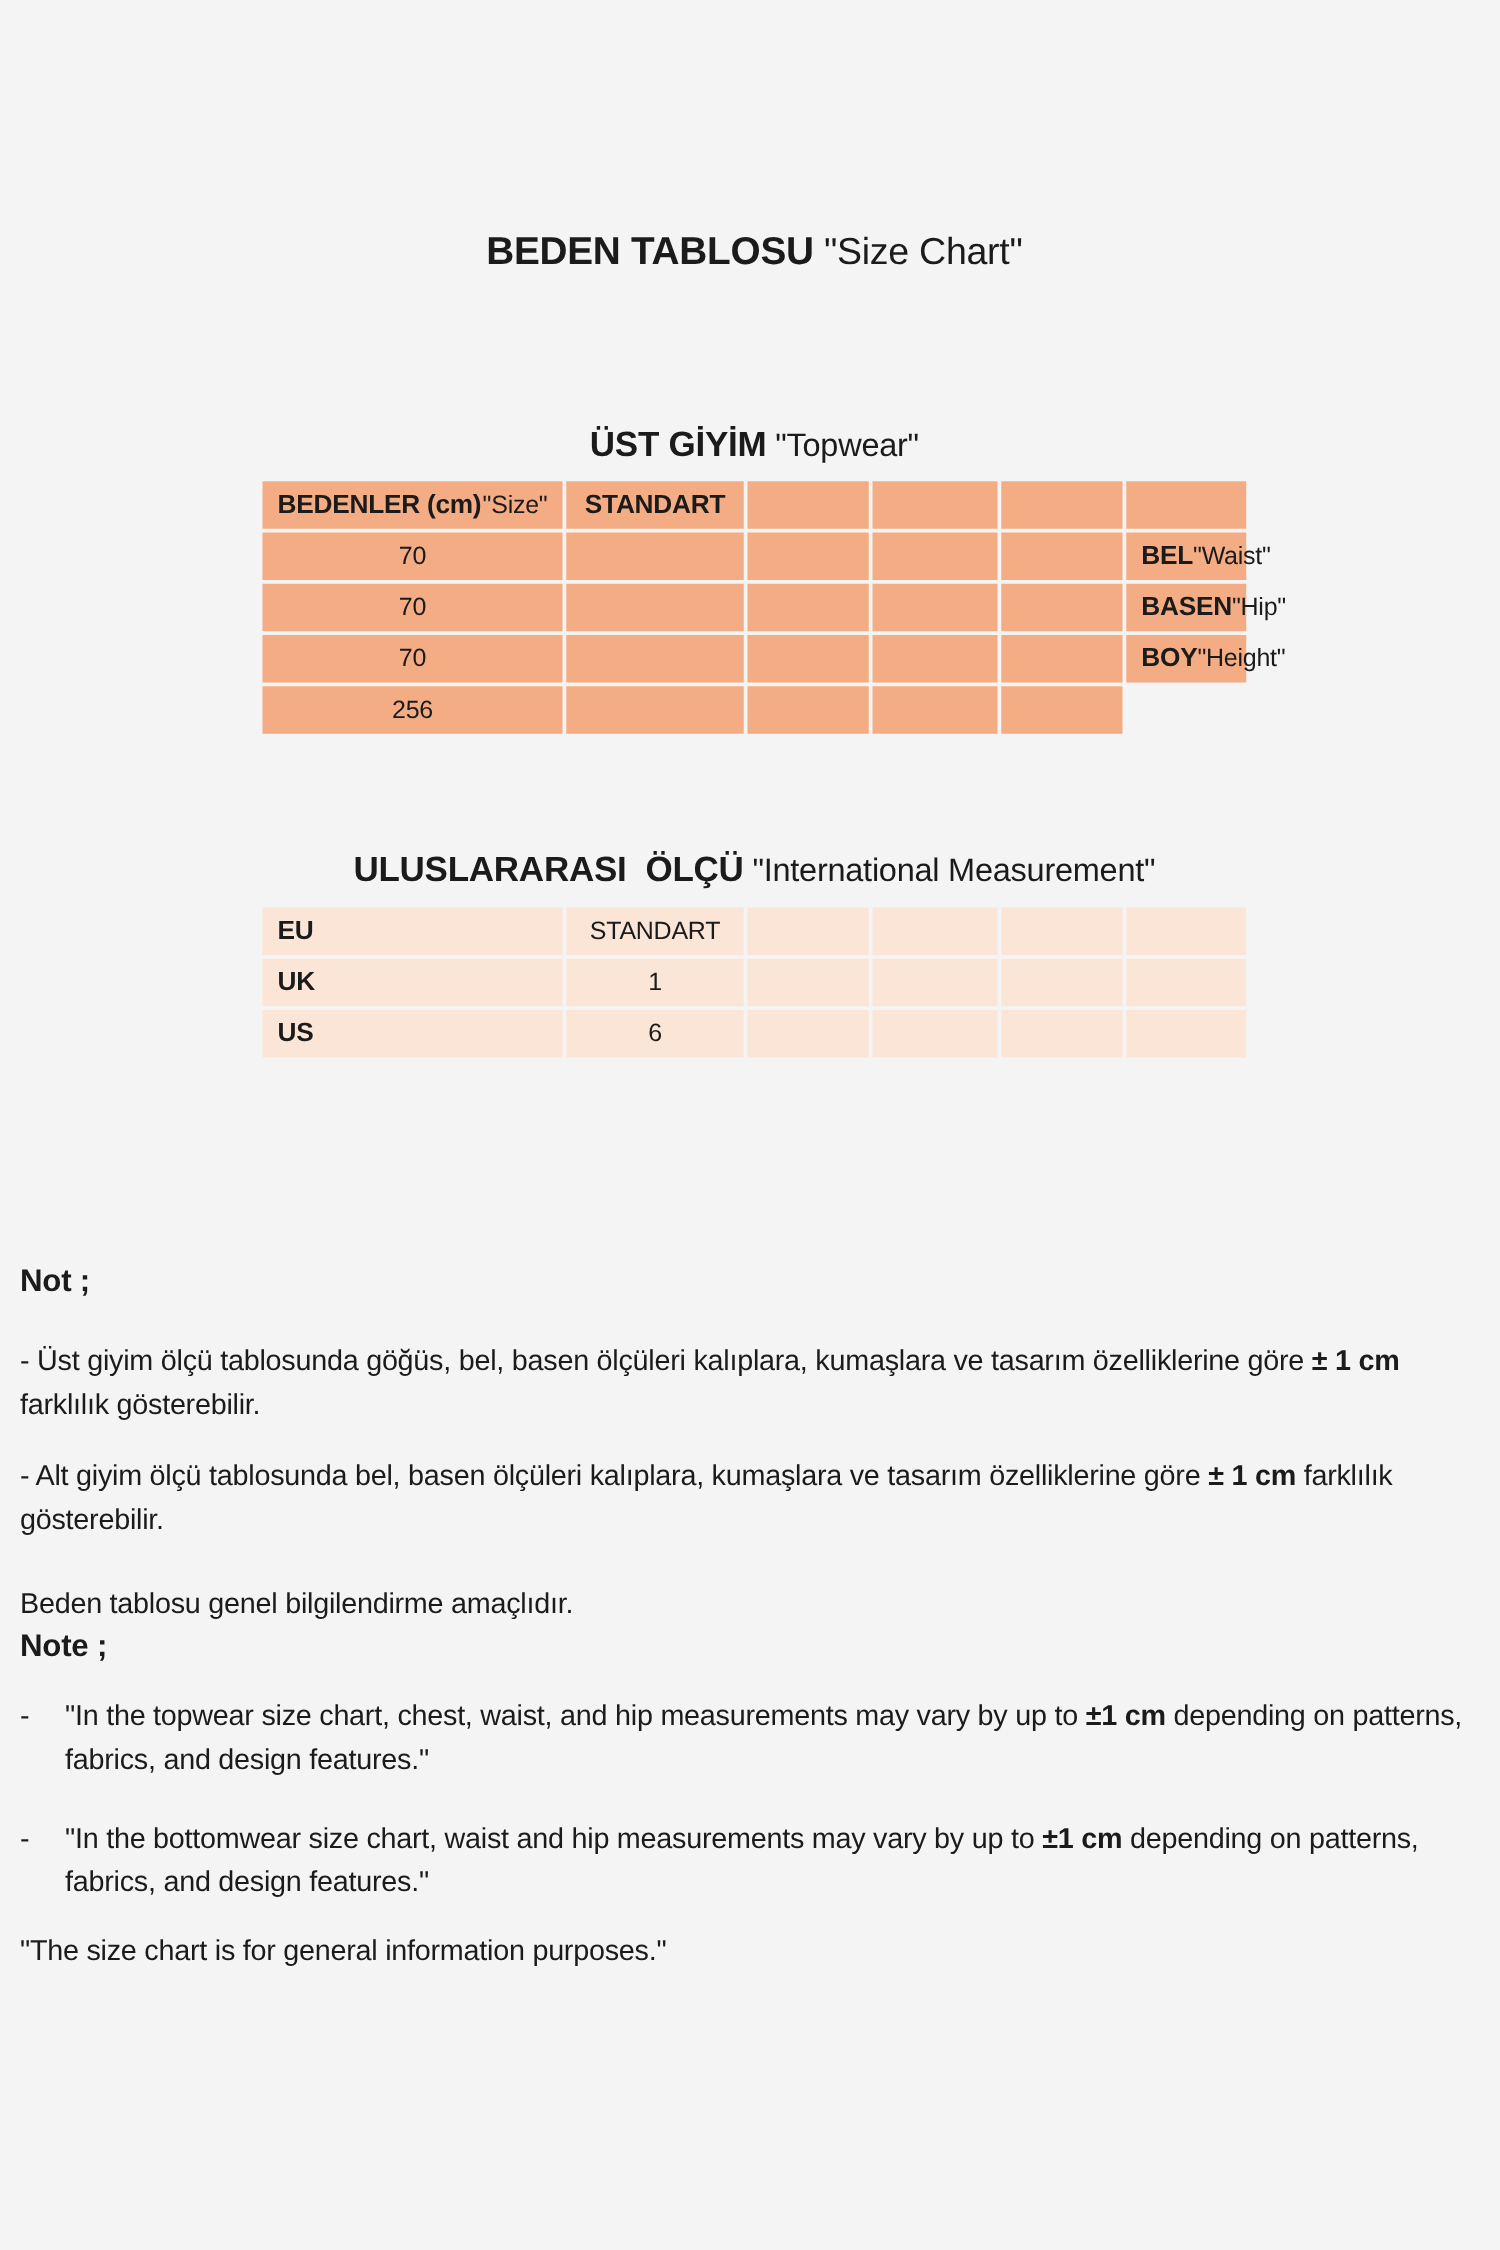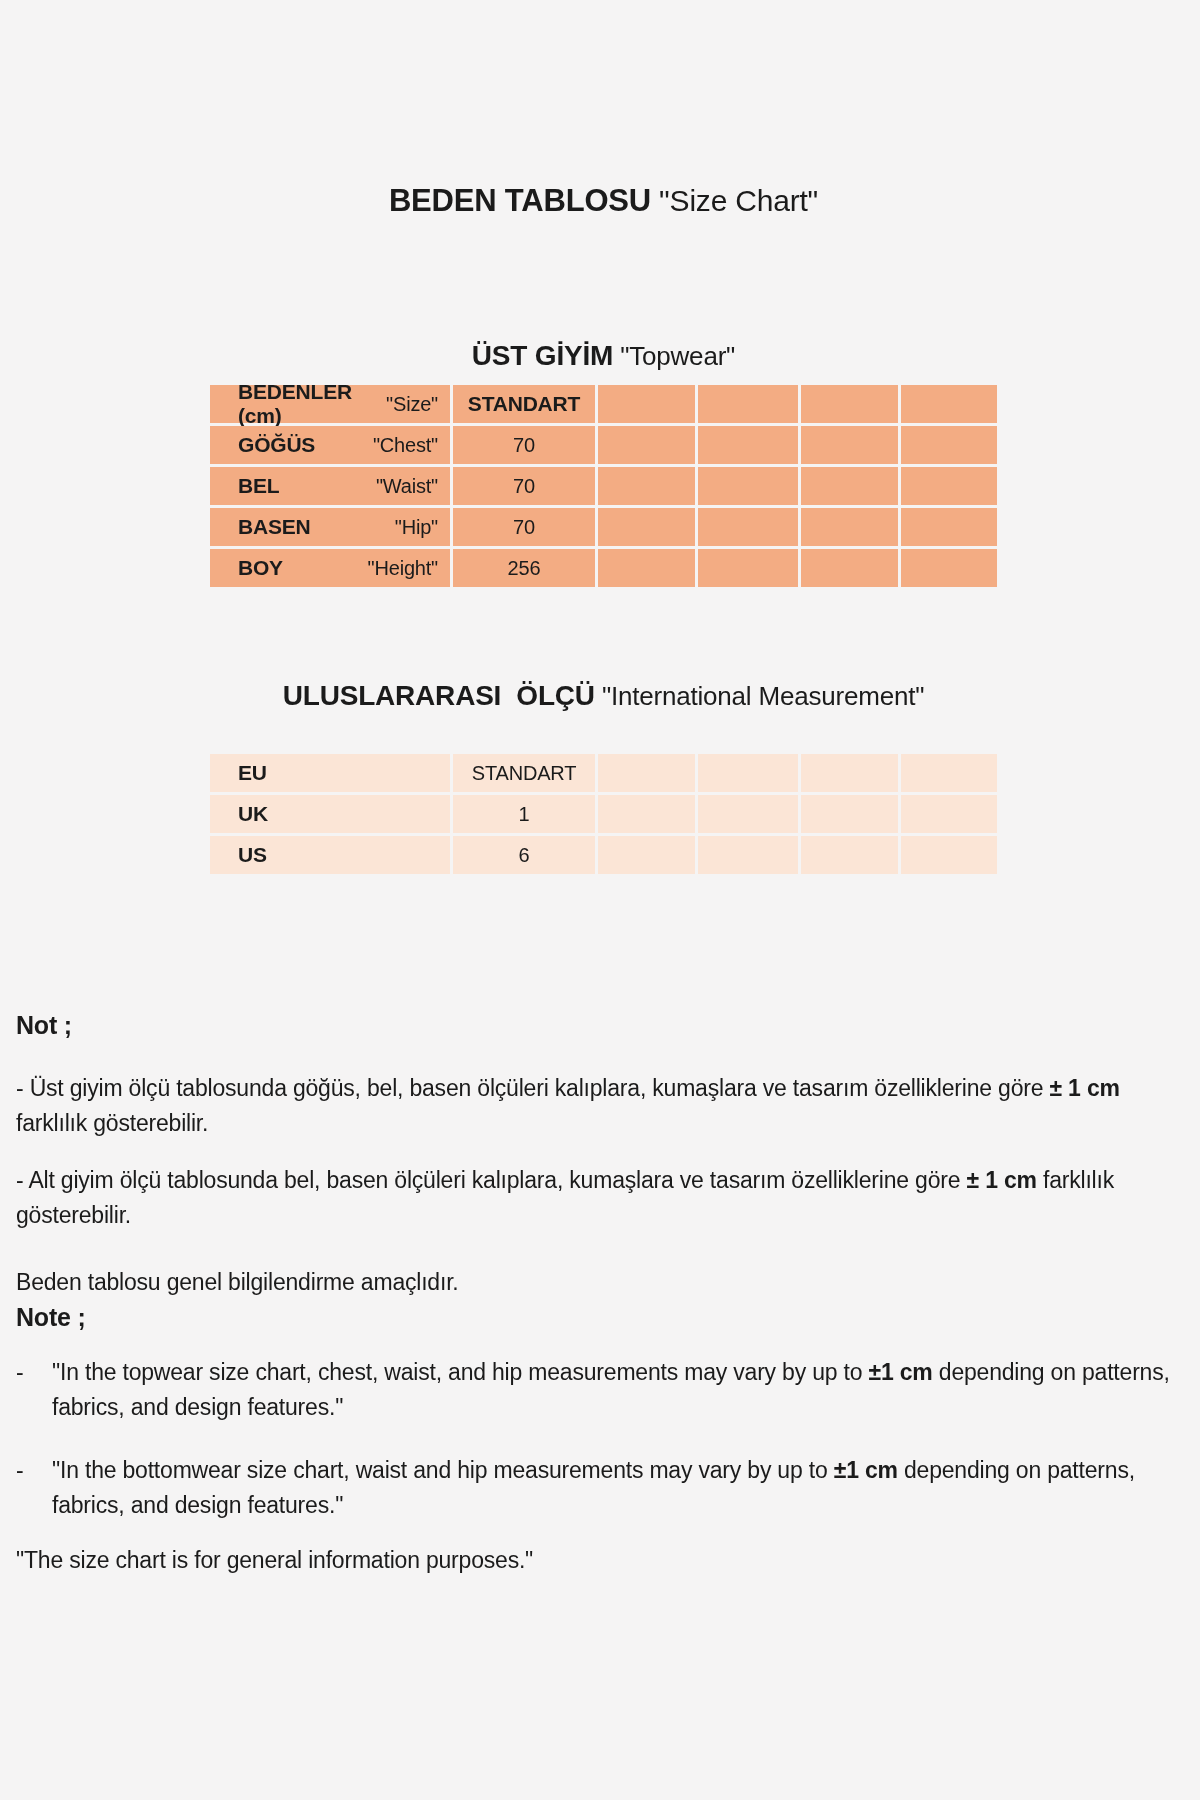--- a/index.html
+++ b/index.html
@@ -27,25 +27,25 @@
   
   .size-table {
     left:210px; width:787px;
     display:grid;
     grid-template-columns:240px 142px 97px 100px 97px 96px;
     grid-auto-rows:38px;
     gap:3px;
     font-size:20px;
   }
   #table-topwear { top:385px; }
-  #table-intl { top:726px;margin-top:28px; }
+  #table-intl { top:726px; }
   .td { display:flex; align-items:center; justify-content:center; }
   #table-topwear .td { background: var(--t1-fill, #F3AC83); }
   #table-intl .td { background: var(--t2-fill, #FBE5D6); }
-  .label-cell { justify-content:space-between; padding:0 12px 0 28px; }
+  .label-cell { justify-content:space-between; padding:0 12px 0 12px; }
   .lbl { font-weight:bold; font-size:21px; }
   .en { font-weight:normal; }
   .v-bold { font-weight:bold; font-size:21px; }
 
   
   .notes { top:1008px; left:16px; width:1170px; font-size:23px; line-height:35px; }
   .note-heading { font-weight:bold; font-size:25px; }
   .tr-note { margin-top:28px; }
   .tr-note + .tr-note { margin-top:22px; }
   .tr-general { margin-top:32px; }
@@ -68,24 +68,20 @@
   <div class="td label-cell">
     <span class="lbl">BEDENLER (cm)</span>
     <span class="en">"Size"</span>
   </div>
   <div class="td v-bold">STANDART</div>
   <div class="td"></div>
   <div class="td"></div>
   <div class="td"></div>
   <div class="td"></div>
 
-  <div class="td label-cell">
-    <span class="lbl">GÖĞÜS</span>
-    <span class="en">"Chest"</span>
-  </div>
   <div class="td">70</div>
   <div class="td"></div>
   <div class="td"></div>
   <div class="td"></div>
   <div class="td"></div>
 
   <div class="td label-cell">
     <span class="lbl">BEL</span>
     <span class="en">"Waist"</span>
   </div>

